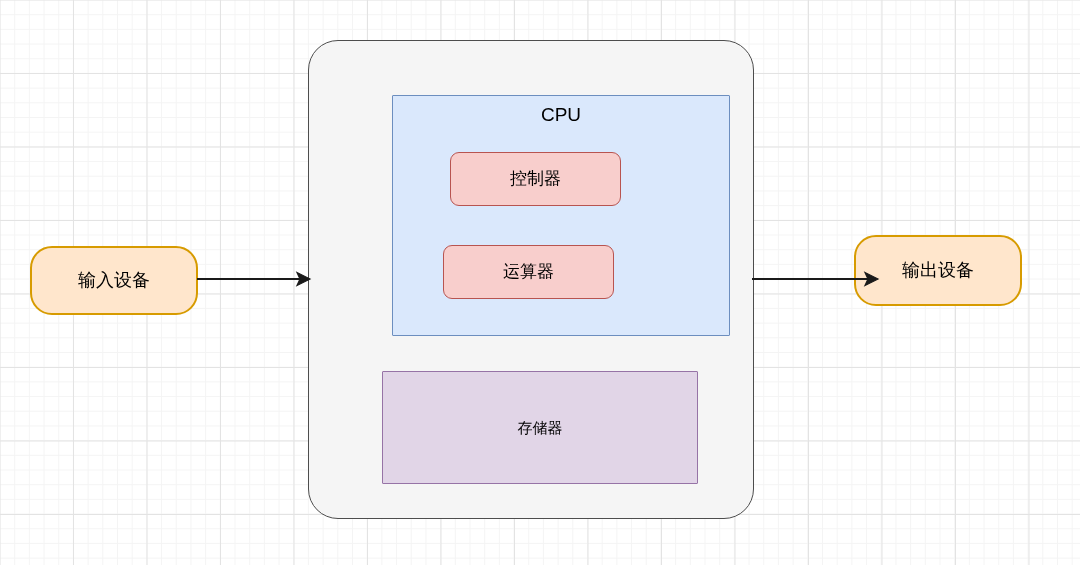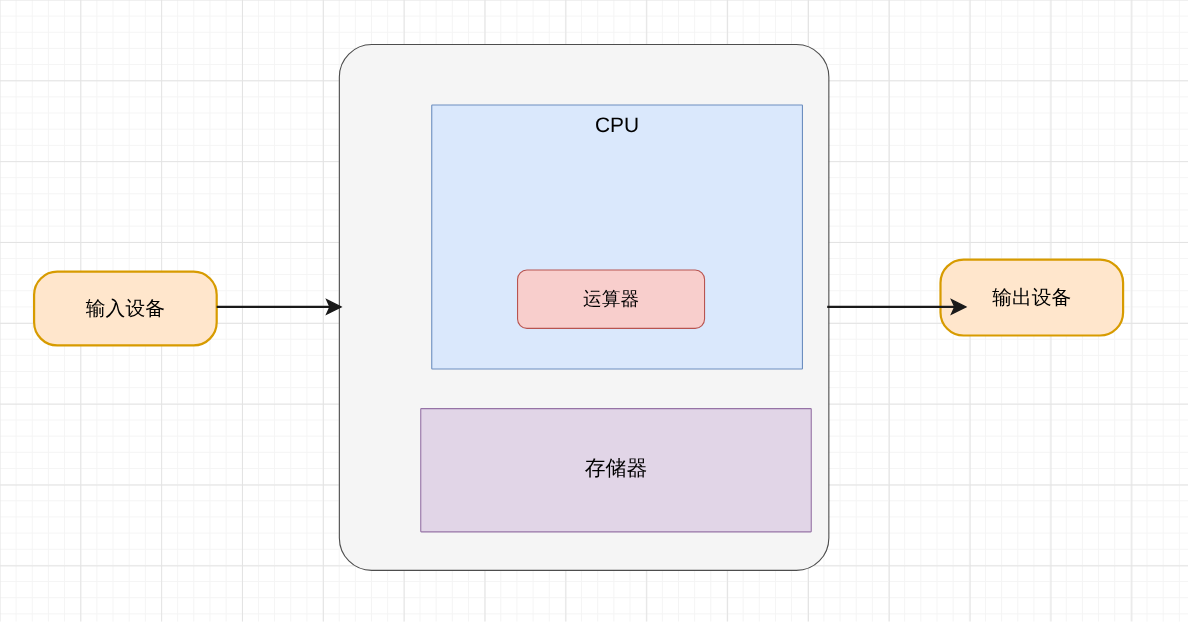--- a/index.html
+++ b/index.html
@@ -86,32 +86,32 @@
   .unit-red {
     width: 171px;
     height: 54px;
     background: #f8cecc;
     border: 1.5px solid #b85450;
     border-radius: 9px;
     font-size: 17px;
     z-index: 3;
   }
   #controller-box { left: 450px; top: 152px; }
-  #alu-box        { left: 470px; top: 245px; }
+  #alu-box        { left: 443px; top: 245px; }
 
   
   #memory-box {
     left: 382px;
     top: 371px;
-    width: 356px;
+    width: 316px;
     height: 113px;
     background: #e1d5e7;
     border: 1.5px solid #9673a6;
     border-radius: 1px;
-    font-size: 19px;
+    font-size: 15px;
     z-index: 2;
   }
 
   
   .device-orange {
     background: #ffe6cc;
     border: 2px solid #d79b00;
     border-radius: 22px;
     font-size: 18px;
     z-index: 2;
@@ -130,20 +130,23 @@
 <body>
 
 <div id="canvas">
 
   <div class="node" id="host-container"></div>
 
   <div class="node" id="cpu-box">
     <span class="group-title">CPU</span>
   </div>
 
+  <div class="node unit-red" id="controller-box">
+    <span>控制器</span>
+  </div>
 
   <div class="node unit-red" id="alu-box">
     <span>运算器</span>
   </div>
 
   <div class="node" id="memory-box">
     <span>存储器</span>
   </div>
 
   <div class="node device-orange" id="input-device">

